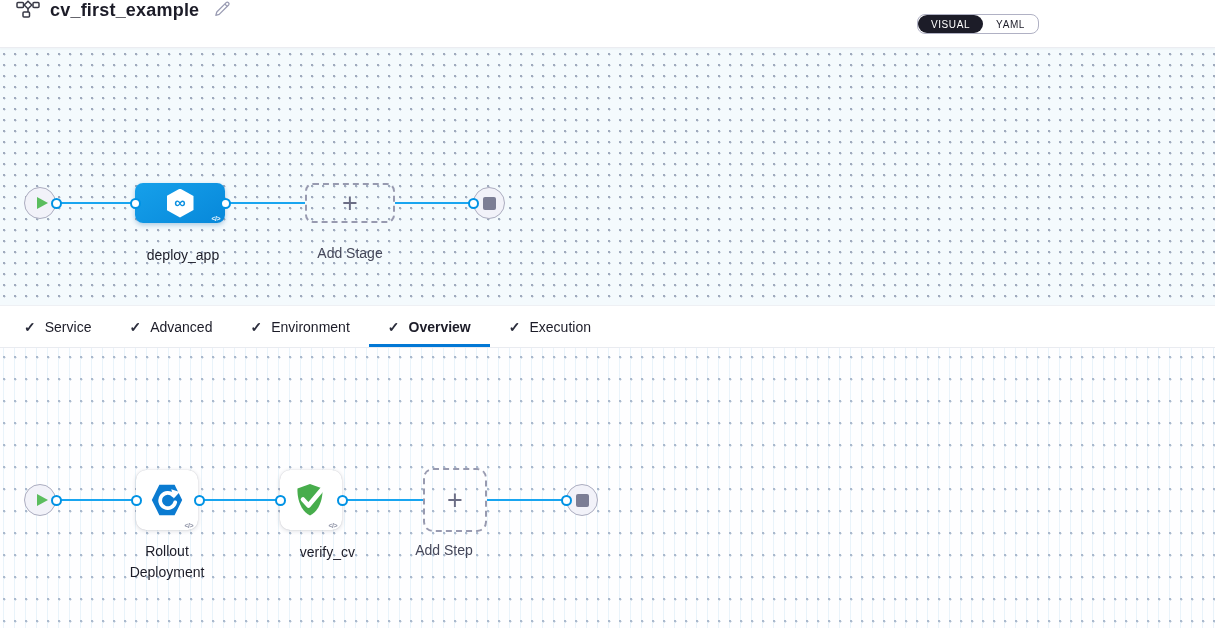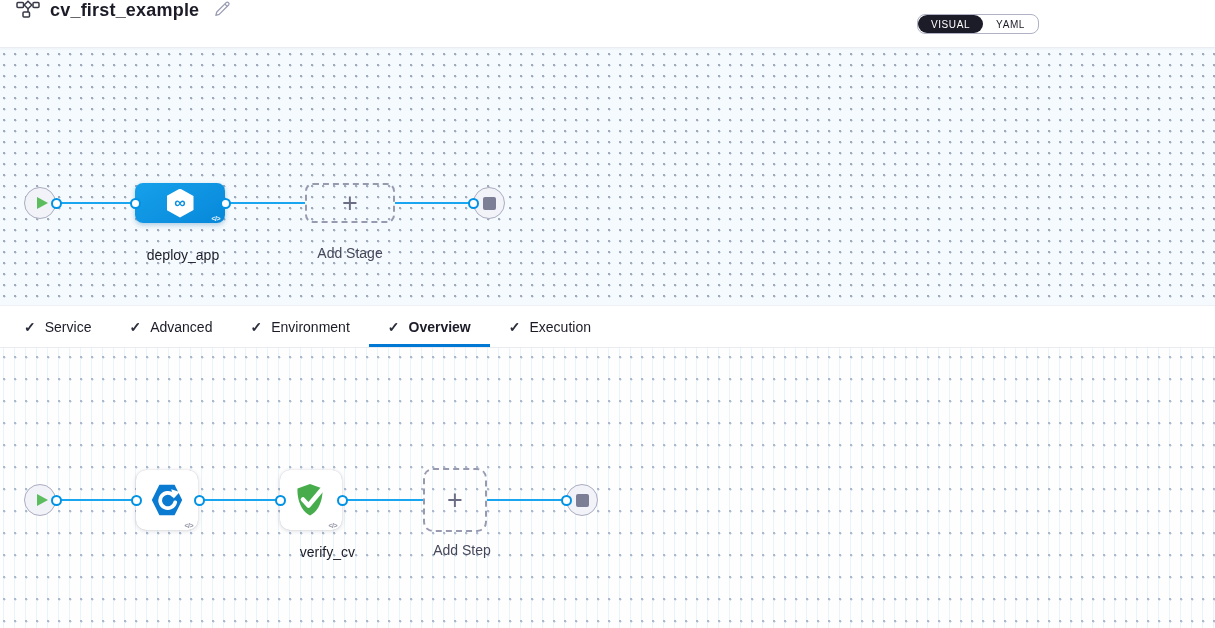--- a/index.html
+++ b/index.html
@@ -171,34 +171,35 @@
   <div class="conn" style="left:131px; top:147px;"></div>
   <div class="step-card" style="left:136px; top:122px;">
     <svg width="38" height="38" viewBox="0 0 40 40">
       <polygon points="12,4 28,4 36,20 28,36 12,36 4,20" fill="#0b7bd1"></polygon>
       <path d="M26.8 15.2 A 8 8 0 1 0 28.6 22.5" fill="none" stroke="#fff" stroke-width="4" stroke-linecap="round"></path>
       <polygon points="24.5,8.6 33.4,11.6 27.0,18.4" fill="#fff"></polygon>
     </svg>
     <div class="code-chip gray">&lt;/&gt;</div>
   </div>
   <div class="conn" style="left:194px; top:147px;"></div>
+  <div class="node-label" style="left:117px; top:193px; width:100px;">Rollout Deployment</div>
 
   <div class="conn" style="left:275px; top:147px;"></div>
   <div class="step-card" style="left:280px; top:122px;">
     <svg width="40" height="40" viewBox="0 0 40 40">
       <path d="M19 4 L31.5 8.5 C31.5 8.5 33 28 19 35.5 C5 28 6.5 8.5 6.5 8.5 Z" fill="#47ad4c"></path>
       <polyline points="12,19.5 17.5,25.5 31,9.5" fill="none" stroke="#fff" stroke-width="4.6" stroke-linecap="round" stroke-linejoin="round"></polyline>
     </svg>
     <div class="code-chip gray">&lt;/&gt;</div>
   </div>
   <div class="conn" style="left:337px; top:147px;"></div>
   <div class="node-label" style="left:265px; top:194px; width:90px;text-align:right;">verify_cv</div>
 
   <div class="add-box add-step" style="left:423px; top:120px;">
     <span>+</span>
   </div>
-  <div class="node-label muted" style="left:417px; top:192px; width:90px;text-align:center;">Add Step</div>
+  <div class="node-label muted" style="left:399px; top:192px; width:90px;text-align:center;">Add Step</div>
 
   <div class="conn" style="left:561px; top:147px;"></div>
   <div class="round-node" style="left:566px; top:136px;">
     <div class="stop-sq"></div>
   </div>
 </div>
 
 </body></html>

